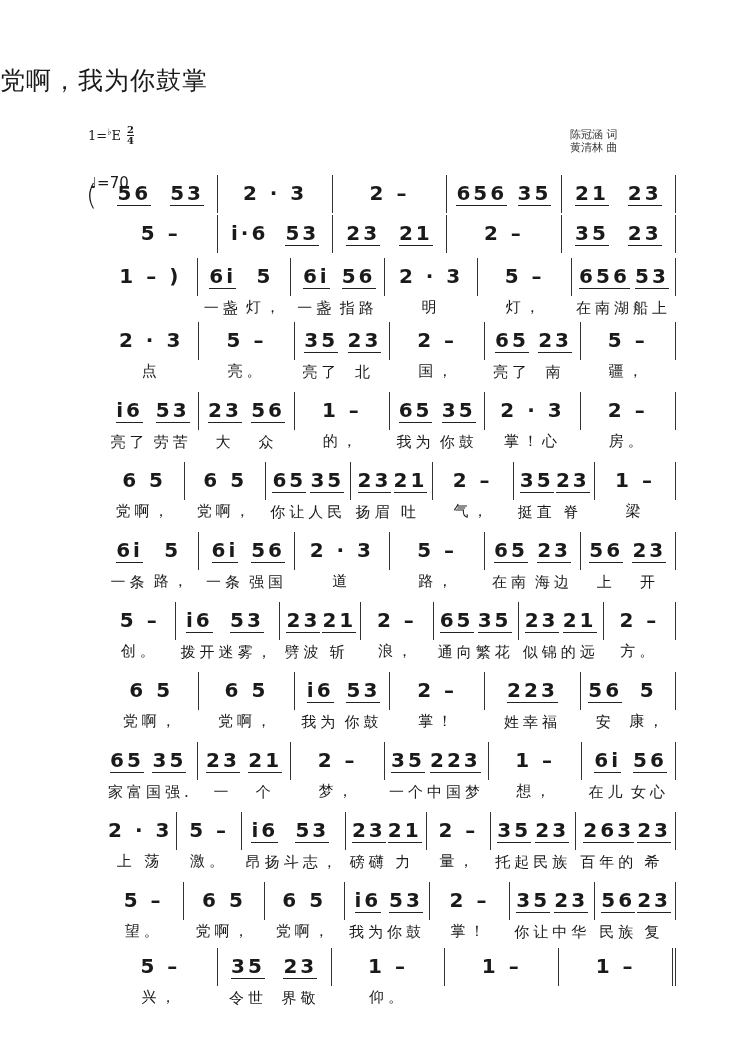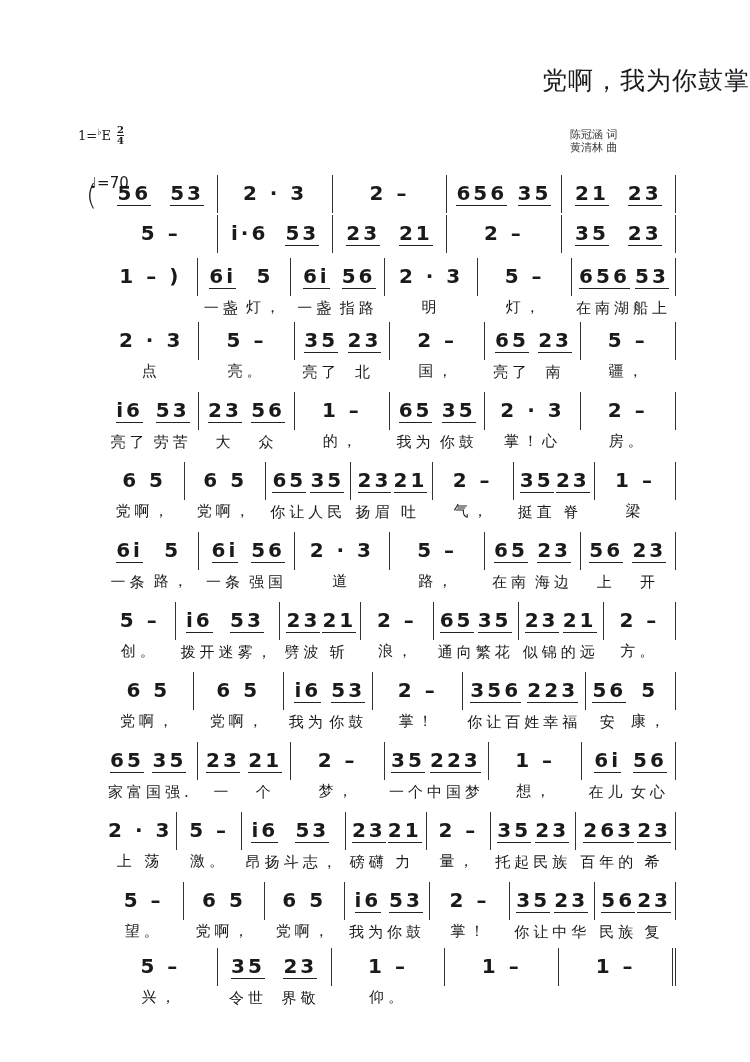--- a/index.html
+++ b/index.html
@@ -1,18 +1,18 @@
 <!DOCTYPE html>
 <html><head>
 <meta charset="utf-8">
 <style>
   html,body{margin:0;padding:0;background:#fff;}
   body{width:750px;height:1062px;position:relative;overflow:hidden;font-family:"DejaVu Sans","Liberation Sans",sans-serif;color:#1a1a1a;}
-  .title{position:absolute;top:64px;left:0;width:750px;text-align:right;font-size:25px;letter-spacing:1px;}
-  .key{position:absolute;top:125px;left:78px;font-family:"DejaVu Serif","Liberation Serif",serif;font-size:13px;display:flex;align-items:center;gap:6px;}
+  .title{position:absolute;top:64px;left:0;width:750px;text-align:left;font-size:25px;letter-spacing:1px;}
+  .key{position:absolute;top:125px;left:88px;font-family:"DejaVu Serif","Liberation Serif",serif;font-size:13px;display:flex;align-items:center;gap:6px;}
   .flat{font-size:9px;vertical-align:super;}
   .frac{display:inline-flex;flex-direction:column;align-items:center;font-size:10px;font-weight:bold;line-height:10px;}
   .frac span:first-child{border-bottom:1px solid #222;}
   .credits{position:absolute;top:128px;left:570px;font-family:"DejaVu Serif","Liberation Serif",serif;font-size:11px;line-height:13px;color:#333;}
   .tempo{position:absolute;top:174px;left:90px;font-size:15px;}
   .score{position:absolute;left:104px;top:175px;width:572px;}
   .system{position:absolute;left:0;width:572px;height:60px;display:flex;}
   .measure{flex:1;display:flex;justify-content:space-around;align-items:flex-start;border-right:1.5px solid #333;height:38px;position:relative;padding:0 4px;}
   .measure.final{border-right:4px double #333;}
   .group{display:flex;flex-direction:column;align-items:center;}
@@ -471,24 +471,20 @@
         </div>
       </div>
       <div class="measure">
         <div class="group">
           <div class="notes">2 –</div>
           <div class="lyric">掌！</div>
         </div>
       </div>
       <div class="measure">
         <div class="group">
-          <div class="notes beam">356</div>
-          <div class="lyric">你让百</div>
-        </div>
-        <div class="group">
           <div class="notes beam">223</div>
           <div class="lyric">姓幸福</div>
         </div>
       </div>
       <div class="measure">
         <div class="group">
           <div class="notes beam">56</div>
           <div class="lyric">安</div>
         </div>
         <div class="group">

